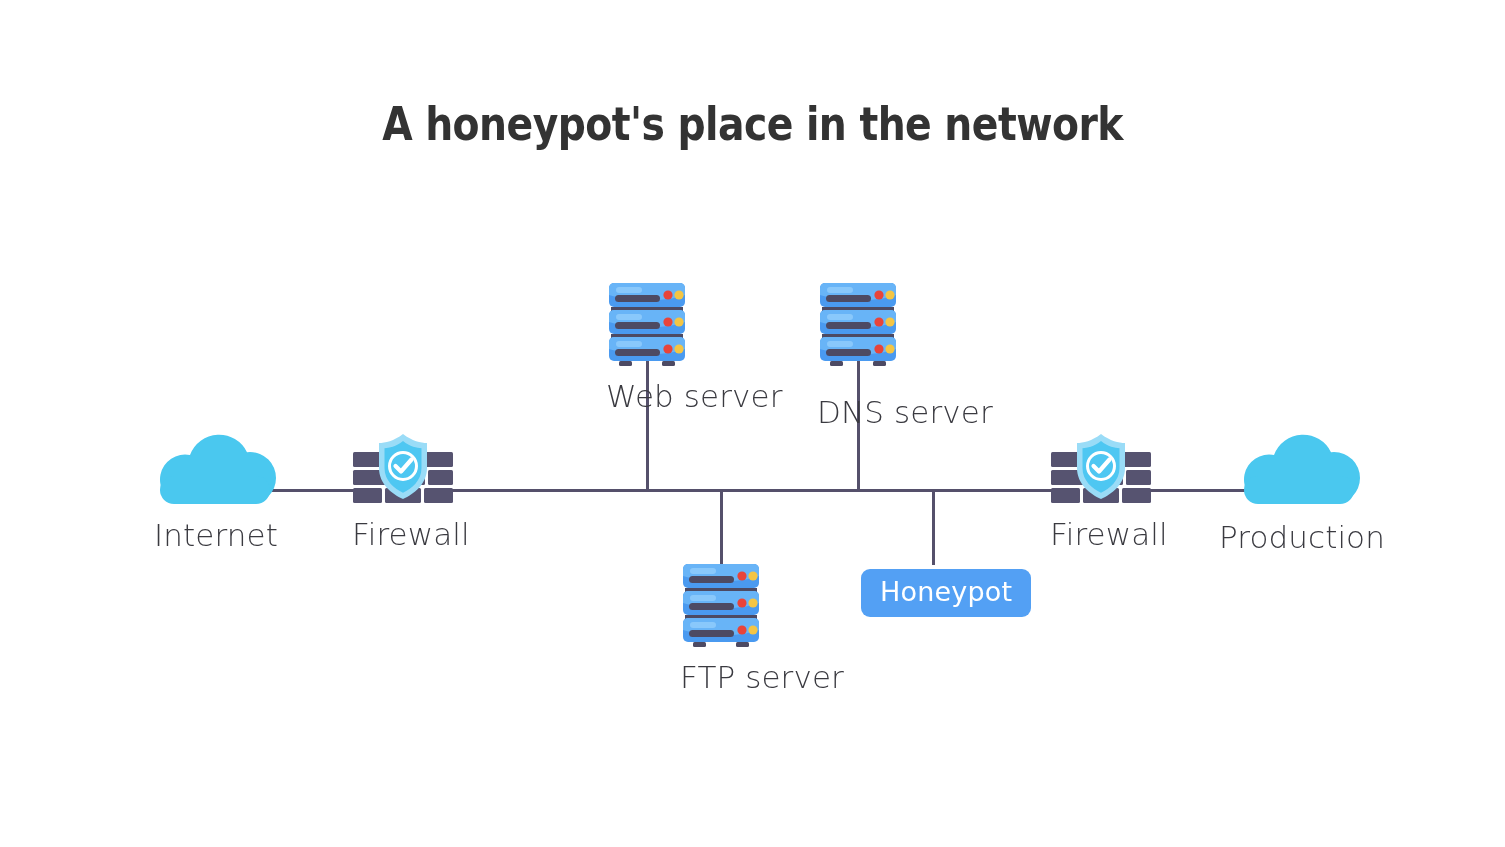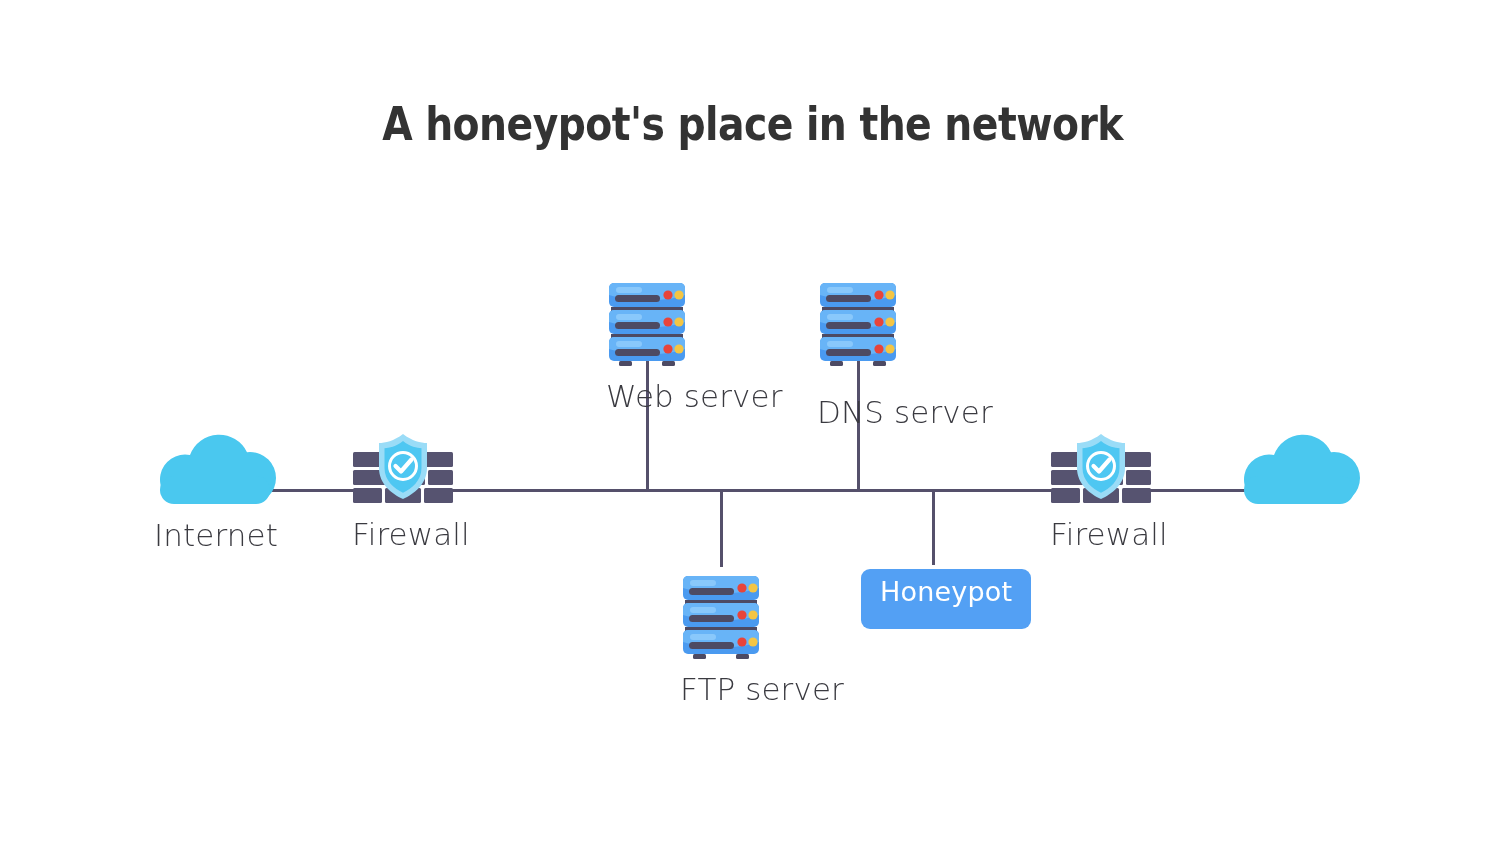--- a/index.html
+++ b/index.html
@@ -71,21 +71,21 @@
   .line-h { height: 3px; }
   .line-v { width: 3px; }
 
   
   .honeypot {
     background: #53a0f4;
     color: #ffffff;
     border-radius: 9px;
     font-size: 27px;
     font-weight: 400;
-    padding: 9px 19px 24px 19px;
+    padding: 9px 19px 12px 19px;
     line-height: 1;
     letter-spacing: 0.2px;
     white-space: nowrap;
   }
 
   svg { display: block; overflow: visible; }
 </style>
 </head>
 <body>
 
@@ -203,21 +203,21 @@
           <circle cx="62" cy="66" r="4.6" fill="#e8443a"></circle>
           <circle cx="73" cy="66" r="4.6" fill="#f4c544"></circle>
           <rect x="13" y="78" width="13" height="5" rx="1.5" fill="#4d4a63"></rect>
           <rect x="56" y="78" width="13" height="5" rx="1.5" fill="#4d4a63"></rect>
         </g>
       </svg>
     </span>
     <div class="caption" style="width:82px; margin-top:30px;">DNS server</div>
   </div>
 
-  <div class="abs" style="left:680px; top:564px;margin-top:12px;">
+  <div class="abs" style="left:680px; top:564px;">
     <span>
       <svg width="82" height="78" viewBox="0 0 82 78" aria-hidden="true">
         <g>
           <rect x="3" y="0" width="76" height="24" rx="5" fill="#4a9af0"></rect>
           <path d="M8 0 h66 a5 5 0 0 1 5 5 v7 C60 19 26 19 3 12 V5 A5 5 0 0 1 8 0 Z" fill="#68b4f7"></path>
           <rect x="10" y="4" width="26" height="6" rx="3" fill="#8fcbfb" opacity="0.85"></rect>
           <rect x="9" y="12" width="45" height="7" rx="3.5" fill="#4d4a63"></rect>
           <circle cx="62" cy="12" r="4.6" fill="#e8443a"></circle>
           <circle cx="73" cy="12" r="4.6" fill="#f4c544"></circle>
           <rect x="5" y="24" width="72" height="4" fill="#4d4a63"></rect>
@@ -272,16 +272,17 @@
   </div>
 
   <div class="abs" style="left:1238px; top:436px;">
     <span>
       <svg width="122" height="68" viewBox="0 0 122 68" aria-hidden="true">
         <path fill="#4ac8ef" d="M26 68h70a26 26 0 0 0 0-52 24 24 0 0 0-3 .2A31 31 0 0 0 36 19 25 25 0 0 0 26 68z"></path>
         <rect x="6" y="40" width="110" height="28" rx="14" fill="#4ac8ef"></rect>
       </svg>
     </span>
     <div class="caption wrap" style="width:160px; margin-top:12px; margin-left:-19px;">
+      <div>Production</div>
     </div>
   </div>
 
 </div>
 
 </body></html>

